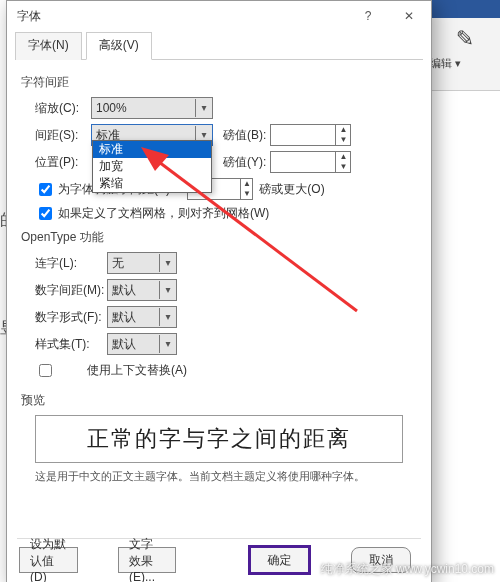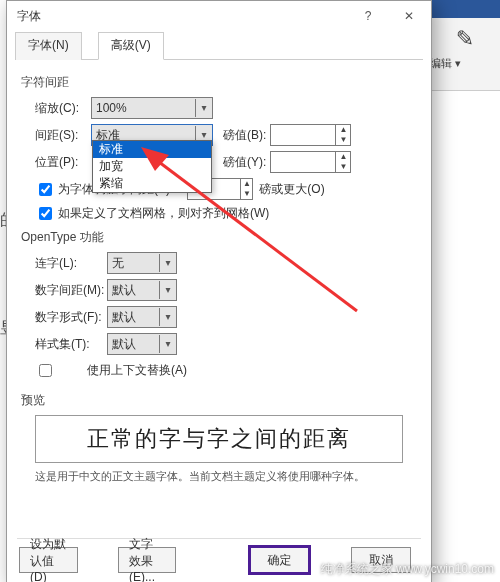--- a/index.html
+++ b/index.html
@@ -12,21 +12,21 @@
   .doc-text1{position:absolute;left:0;top:210px;font-size:16px;color:#555;}
   .doc-text2{position:absolute;left:0;top:318px;font-size:16px;color:#555;}
   
   .dialog{position:absolute;left:6px;top:0;width:424px;height:582px;background:#fff;border:1px solid #999;box-shadow:4px 4px 18px rgba(0,0,0,.35);}
   .titlebar{height:30px;display:flex;align-items:center;justify-content:space-between;padding:0 0 0 10px;}
   .titlebar .ttl{font-size:12px;color:#333;}
   .titlebar .btns{display:flex;}
   .titlebar .btn{width:38px;height:30px;display:flex;align-items:center;justify-content:center;color:#555;}
   .titlebar .close{width:44px;}
   .tabs{display:flex;height:28px;border-bottom:1px solid #ccc;margin:0 8px;}
-  .tab{padding:4px 12px;border:1px solid #ccc;border-bottom:none;margin-right:16px;background:#f5f5f5;position:relative;top:1px;}
+  .tab{padding:4px 12px;border:1px solid #ccc;border-bottom:none;margin-right:4px;background:#f5f5f5;position:relative;top:1px;}
   .tab.active{background:#fff;border-bottom:1px solid #fff;}
   .body{padding:8px 14px 0 14px;}
   .section-lbl{margin:6px 0 6px 0;color:#444;}
   .row{display:flex;align-items:center;margin:5px 0 5px 14px;min-height:22px;}
   .lbl{width:56px;text-align:left;color:#333;white-space:nowrap;}
   .combo{display:inline-flex;align-items:center;height:20px;border:1px solid #7a7a7a;background:#e5e5e5;position:relative;}
   .combo .val{padding:0 4px;min-width:20px;font-size:12px;color:#333;white-space:nowrap;}
   .combo .arrow{width:16px;text-align:center;border-left:1px solid #7a7a7a;color:#555;font-size:10px;line-height:18px;}
   .combo.w120{width:120px;} .combo.w120 .val{flex:1;}
   .combo.w60{width:68px;} .combo.w60 .val{flex:1;}
@@ -45,21 +45,21 @@
   
   .arrow-ann{position:absolute;left:130px;top:140px;z-index:6;pointer-events:none;}
   .chk-bare{display:flex;align-items:center;margin:6px 0 0 14px;gap:26px;}
   .preview-box{margin:4px 14px 0 14px;height:46px;border:1px solid #999;background:#fff;display:flex;align-items:center;justify-content:center;}
   .preview-box span{font-family:"SimSun",serif;font-size:22px;color:#222;letter-spacing:2px;white-space:nowrap;overflow:hidden;}
   .desc{margin:6px 14px 16px 14px;font-size:11px;color:#555;}
   .footer{position:absolute;bottom:8px;left:0;right:0;display:flex;padding:0 12px;align-items:center;gap:32px;}
   .footer .dlgbtn{height:24px;padding:0 10px;border:1px solid #8a8a8a;background:#f4f4f4;margin-right:8px;font-size:12px;display:flex;align-items:center;}
   .footer .spacer{flex:1;}
   .footer .ok{width:78px;justify-content:center;border:3px solid #4c1d95;}
-  .footer .cancel{width:78px;justify-content:center;}
+  .footer .cancel{width:78px;justify-content:center;border-radius:8px;}
   .watermark{position:absolute;right:6px;bottom:4px;font-size:12px;color:rgba(255,255,255,0.8);text-shadow:0 0 3px #555;z-index:10;}
   hr.sep{border:none;border-top:1px solid #ddd;margin:8px 0 4px 0;}
 </style>
 </head>
 <body>
 
 <div class="stage">
 
   <div class="bg-ribbon"></div>
   <div class="bg-ribbon2">

